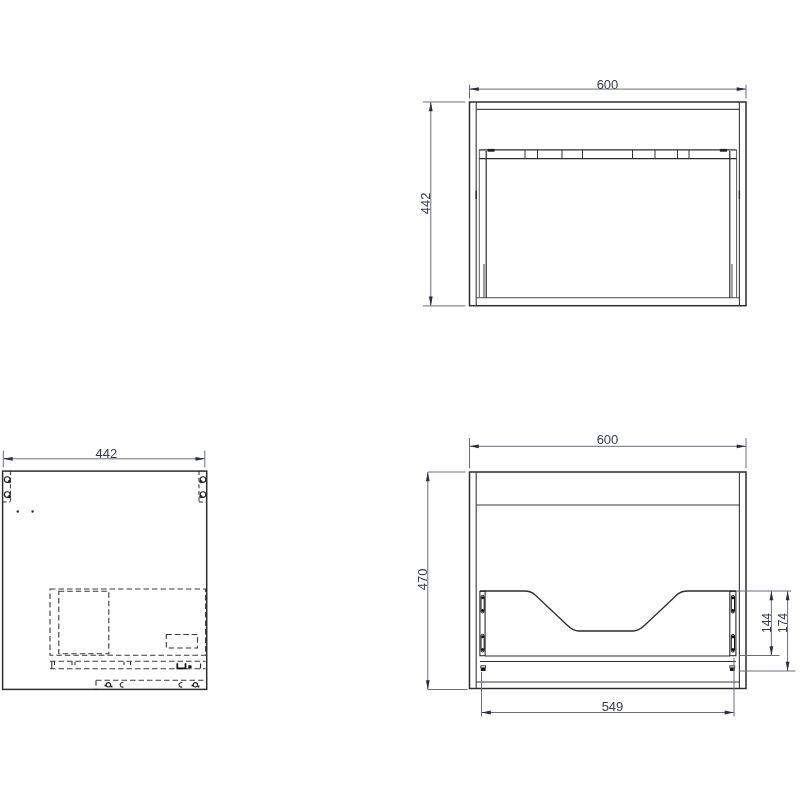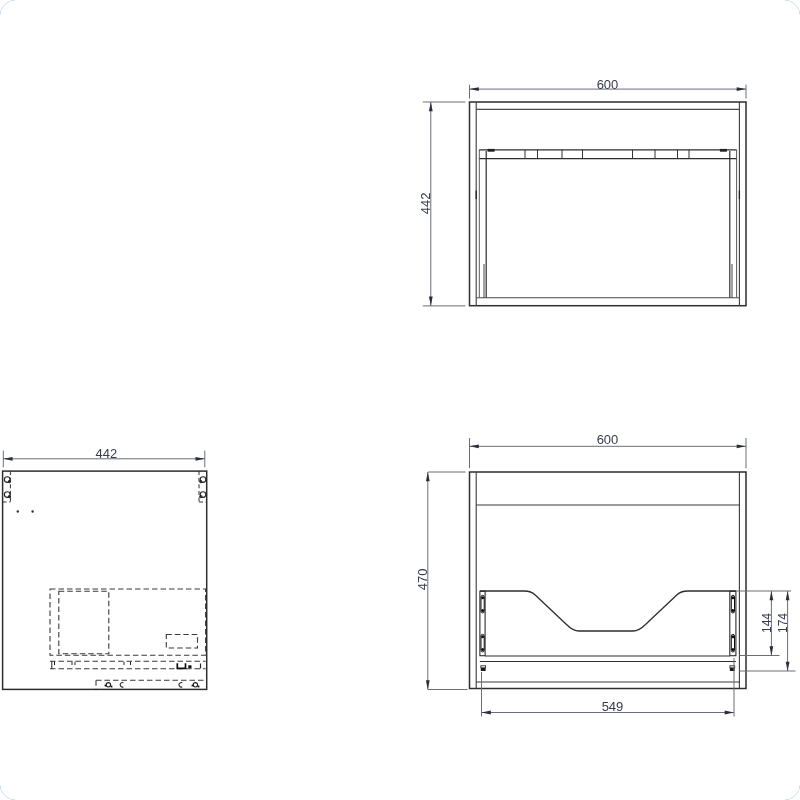--- a/index.html
+++ b/index.html
@@ -1,16 +1,16 @@
 <!DOCTYPE html>
 <html><head>
 <meta charset="utf-8">
 <style>
   html,body{margin:0;padding:0;background:#ffffff;}
-  .page{width:800px;height:800px;position:relative;background:#0369a1;overflow:hidden;border-radius:16px;}
+  .page{width:800px;height:800px;position:relative;background:#0369a1;overflow:hidden;}
   text{font-family:"Liberation Sans", sans-serif;fill:#353b49;}
 </style>
 </head>
 <body>
 <div class="page">
 <svg width="800" height="800" viewBox="0 0 800 800">
 <rect x="0" y="0" width="800" height="800" fill="#ffffff"></rect>
 
 <g stroke-linecap="butt" fill="none">
 

